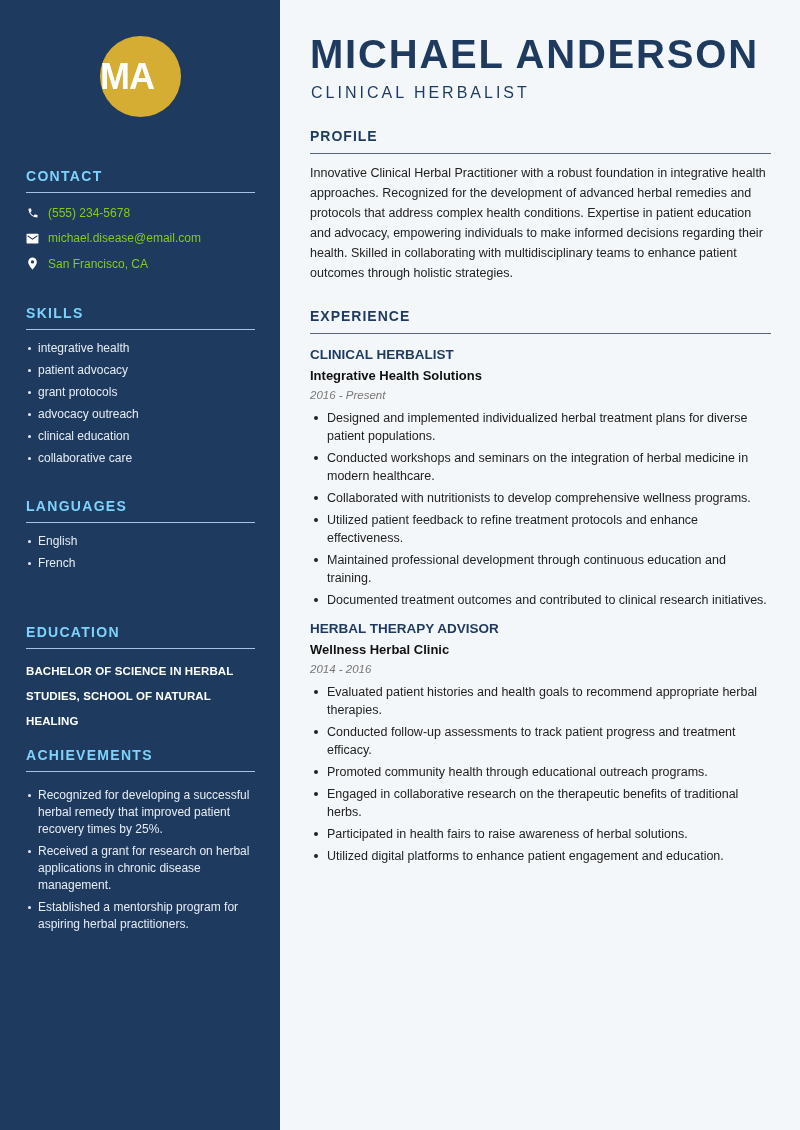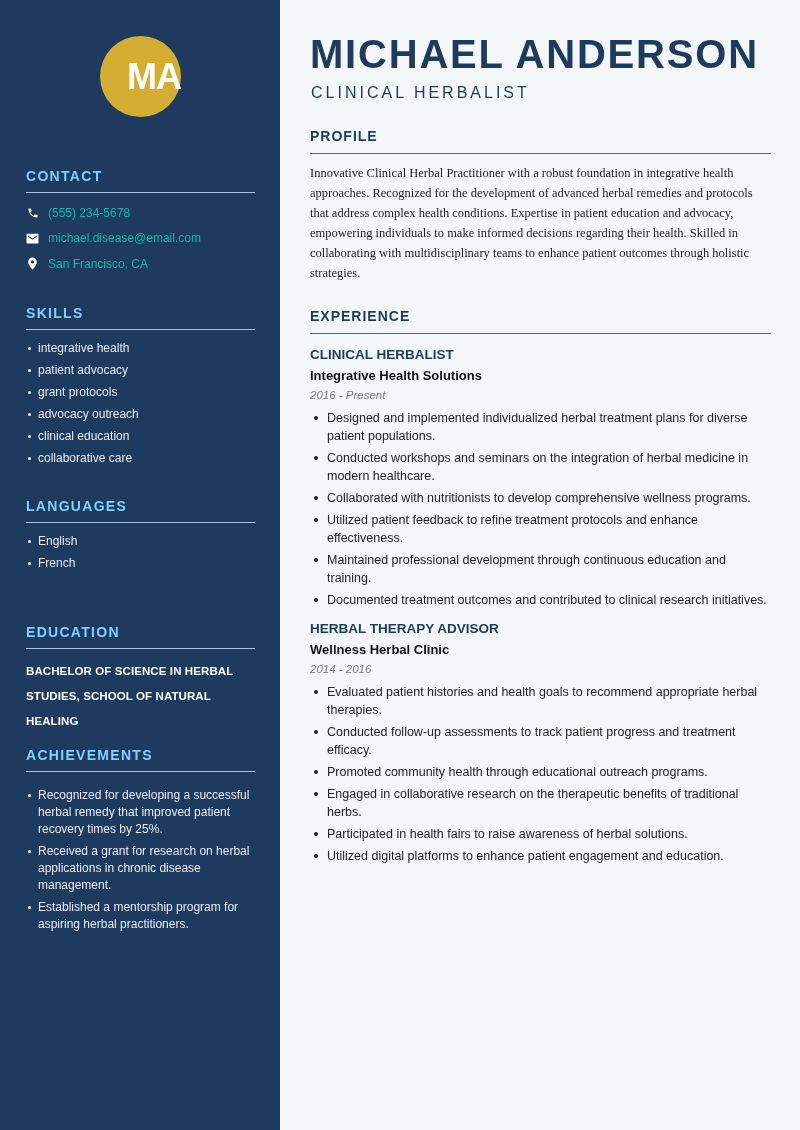--- a/index.html
+++ b/index.html
@@ -20,32 +20,32 @@
     .main {
       position: absolute; left: 280px; top: 0;
       width: 520px; height: 1130px;
       background: #f4f7f9;
       padding: 0 29px 0 30px;
     }
     .avatar {
       position: absolute; left: 100px; top: 36px;
       width: 81px; height: 81px; border-radius: 50%;
       background: #d4ad32;
-      display: flex; align-items: center; justify-content: flex-end;
+      display: flex; align-items: center; justify-content: flex-start;
       color: #ffffff; font-weight: bold; font-size: 36px; letter-spacing: -1px;
     }
     .side-section { position: absolute; left: 26px; width: 229px; }
     .side-heading {
       font-size: 14px; font-weight: bold; letter-spacing: 1.3px;
       color: #7dd3fc; padding-bottom: 8px;
       border-bottom: 1.5px solid #a9c2e3;
     }
     .contact-row {
       display: flex; align-items: center; height: 25.5px;
-      font-size: 12px; color: #14b8a6;
+      font-size: 12px; color: #84cc16;
     }
     .contact-row .ic {
       width: 13px; height: 13px; margin-right: 9px;
       display: flex; align-items: center; justify-content: center;
     }
     .side-list { list-style: none; margin-top: 10px; }
     .side-list li {
       position: relative; padding-left: 12px;
       font-size: 12px; color: #e6ecf4; line-height: 17px;
       margin-bottom: 5px;
@@ -67,21 +67,21 @@
       position: absolute; left: 31px; top: 84px;
       font-size: 16px; color: #1e3a5f; letter-spacing: 3px;
     }
     .main-section { position: absolute; left: 30px; width: 461px; }
     .main-heading {
       font-size: 14px; font-weight: bold; letter-spacing: 1px;
       color: #1e3a5f; padding-bottom: 9px;
       border-bottom: 1.5px solid #56677d;
     }
     .profile-text {
-      margin-top: 9px; font-size: 12.5px; line-height: 20px; color: #222; font-family: Liberation Serif, serif;
+      margin-top: 9px; font-size: 12.5px; line-height: 20px; color: #222;
     }
     .job-title {
       font-size: 13.5px; font-weight: bold; color: #1e3a5f; margin-top: 13px;
     }
     .company { font-size: 13px; font-weight: bold; color: #111; margin-top: 6px; }
     .dates { font-size: 11.5px; font-style: italic; color: #777; margin-top: 6px; }
     .job-list { list-style: none; margin-top: 8px; }
     .job-list li {
       position: relative; padding-left: 17px;
       font-size: 12.5px; line-height: 18px; color: #222; margin-bottom: 4px;

